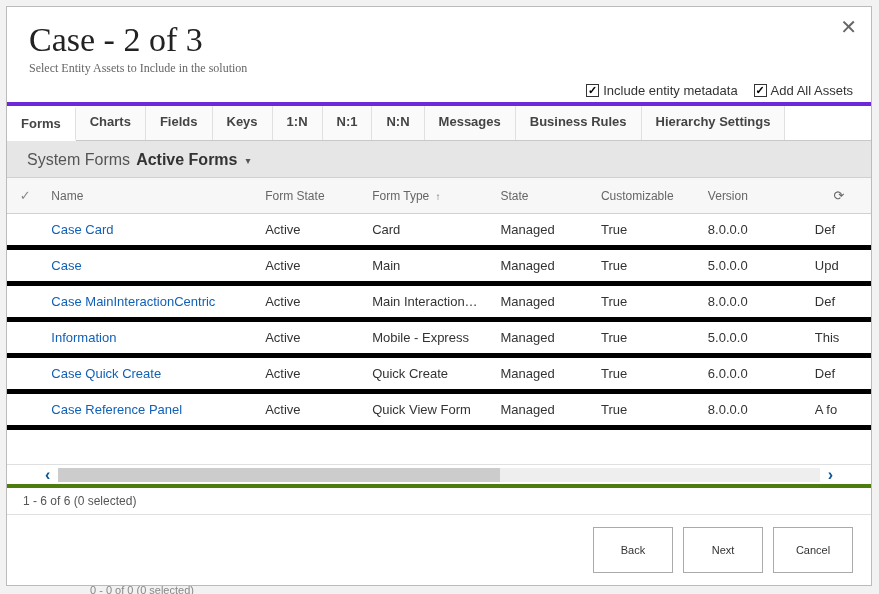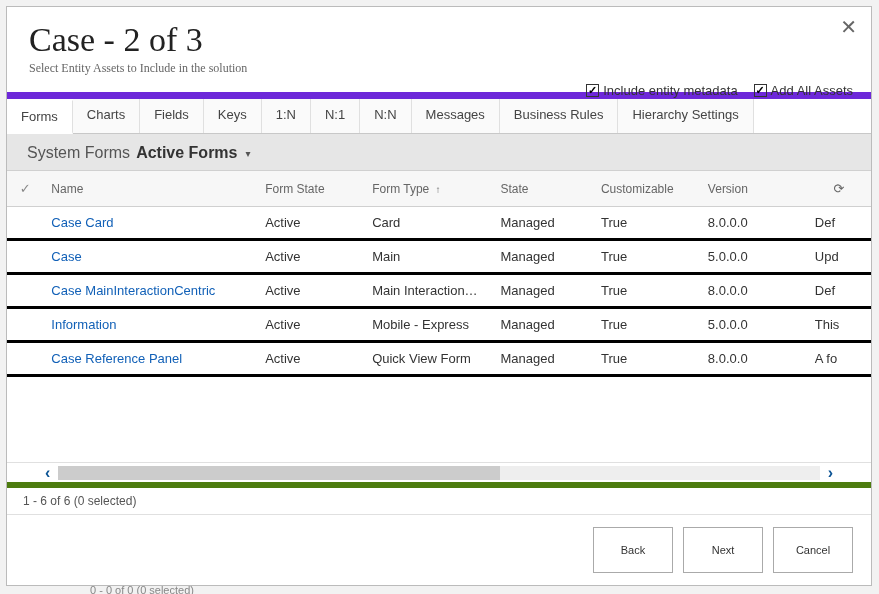--- a/index.html
+++ b/index.html
@@ -67,23 +67,24 @@
     .cb.checked::after {
       content: "✓";
       color: #000;
       font-weight: bold;
     }
     .head-check { display:flex; align-items:center; cursor:pointer; }
 
     
     .tabbar {
       display: flex;
-      border-top: 7px solid #6d28d9;
+      border-top: 4px solid #6d28d9;
       border-bottom: 1px solid #c8c8c8;
-      margin-top: 12px;
+      margin-top: 22px;
+      font-weight: bold;
     }
     .tab {
       padding: 8px 14px;
       font-size: 13px;
       color: #444;
       border-right: 1px solid #e0e0e0;
       cursor: pointer;
       white-space: nowrap;
     }
     .tab.active {
@@ -135,21 +136,21 @@
       white-space: nowrap;
       overflow: hidden;
       text-overflow: ellipsis;
     }
     thead th .sort-up { font-size:10px; color:#666; margin-left:3px; }
     thead th:first-child { width:34px; text-align:center; }
     tbody td {
       padding: 8px 8px;
       font-size: 13px;
       color: #333;
-      border-bottom: 3px solid #000000;
+      border-bottom: 5px solid #000000;
       white-space: nowrap;
       overflow: hidden;
       text-overflow: ellipsis;
     }
     tbody td:first-child { width:34px; }
     .link { color: #1160B7; cursor: pointer; }
     .checkmark-head { color:#888; font-size:13px; }
     .reload-head { text-align:center; color:#666; font-size:13px; cursor:pointer; }
     .col-check { width:34px; }
     .col-name { width:200px; }
@@ -192,21 +193,21 @@
     .hscroll .thumb {
       position:absolute;
       left:0; top:0;
       height:100%;
       width: 58%;
       background:#ccc;
     }
 
     .status {
       padding: 6px 16px;
-      border-top: 6px solid #4d7c0f;
+      border-top: 4px solid #4d7c0f;
       font-size: 12px;
       color:#555;
       background:#fff;
     }
 
     
     .footer {
       background:#fff;
       border-top: 1px solid #e0e0e0;
       padding: 12px 18px;
@@ -341,20 +342,30 @@
             <td><span class="link">Information</span></td>
             <td>Active</td>
             <td>Mobile - Express</td>
             <td>Managed</td>
             <td>True</td>
             <td>5.0.0.0</td>
             <td>This</td>
           </tr>
           <tr>
             <td></td>
+            <td><span class="link">Case Quick Create</span></td>
+            <td>Active</td>
+            <td>Quick Create</td>
+            <td>Managed</td>
+            <td>True</td>
+            <td>6.0.0.0</td>
+            <td>Def</td>
+          </tr>
+          <tr>
+            <td></td>
             <td><span class="link">Case Reference Panel</span></td>
             <td>Active</td>
             <td>Quick View Form</td>
             <td>Managed</td>
             <td>True</td>
             <td>8.0.0.0</td>
             <td>A fo</td>
           </tr>
         </tbody>
     </table>

